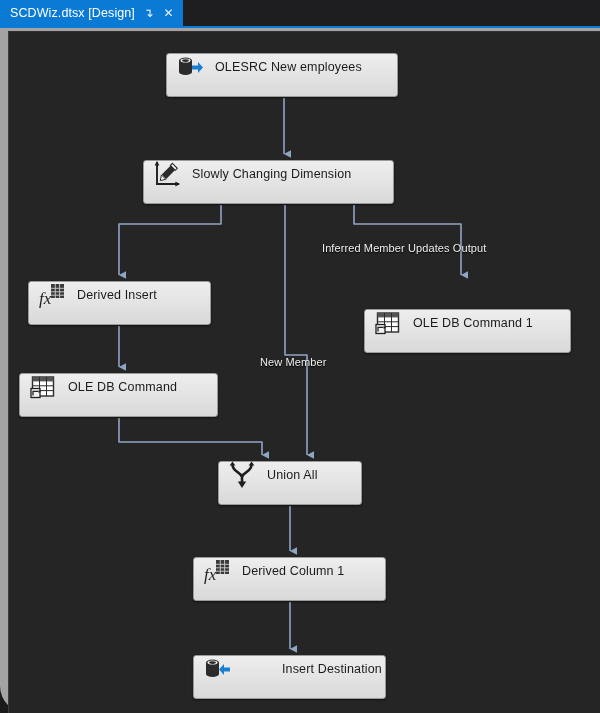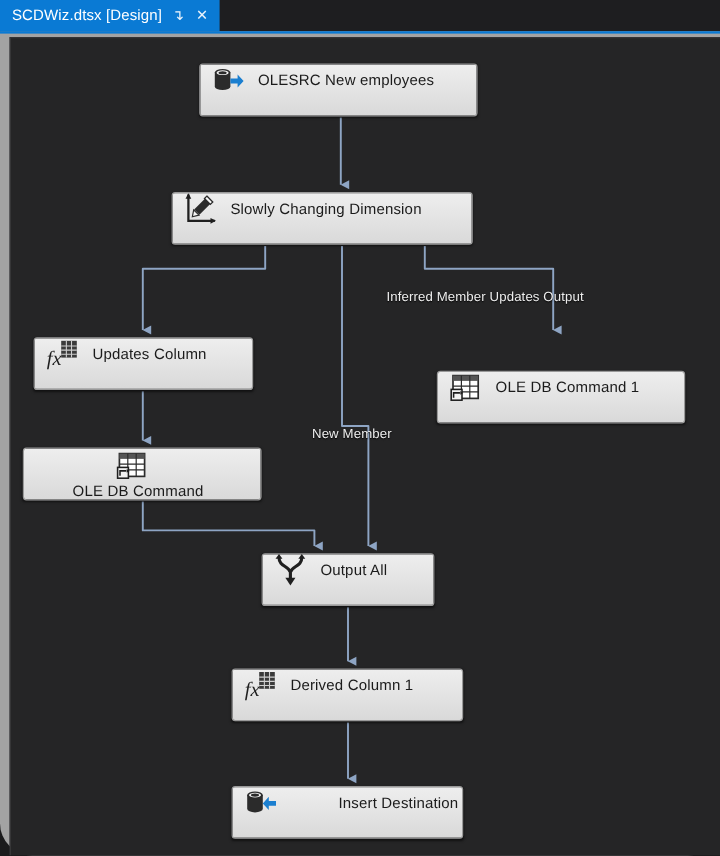--- a/index.html
+++ b/index.html
@@ -176,41 +176,41 @@
         <rect x="13" y="3" width="13" height="14" fill="#3a3a3a"></rect>
         <g stroke="#cfcfcf" stroke-width="0.9">
           <line x1="13" y1="7.3" x2="26" y2="7.3"></line>
             <line x1="13" y1="10.8" x2="26" y2="10.8"></line>
           <line x1="13" y1="14.2" x2="26" y2="14.2"></line>
           <line x1="17.3" y1="3" x2="17.3" y2="17"></line>
             <line x1="21.6" y1="3" x2="21.6" y2="17"></line>
         </g>
         <text x="1" y="23" font-family="Liberation Serif, serif" font-size="17" font-style="italic" fill="#1f1f1f">fx</text>
       </svg>
-      <span class="lbl">Updates Column</span>
+      <span class="lbl">Derived Insert</span>
     </div>
 
     <div class="node" style="left:355px; top:249px; width:207px;margin-top:28px;">
       <svg class="ico" viewBox="0 0 28 28">
         <rect x="3.5" y="4" width="21" height="19" fill="#ffffff" stroke="#2b2b2b" stroke-width="1.4"></rect>
         <rect x="3.5" y="4" width="21" height="4.4" fill="#555"></rect>
         <g stroke="#2b2b2b" stroke-width="1">
           <line x1="3.5" y1="12.8" x2="24.5" y2="12.8"></line>
           <line x1="3.5" y1="17.6" x2="24.5" y2="17.6"></line>
           <line x1="10.5" y1="4" x2="10.5" y2="23"></line>
           <line x1="17.5" y1="4" x2="17.5" y2="23"></line>
         </g>
         <rect x="2" y="15.5" width="9" height="9" fill="#f2f2f2" stroke="#1f1f1f" stroke-width="1.3"></rect>
         <path d="M4,22.5 L4,18.4 L9.3,18.4" fill="none" stroke="#1f1f1f" stroke-width="1.3"></path>
         <path d="M9.6,16.9 L9.6,19.9 L12,18.4 Z" fill="#1f1f1f"></path>
       </svg>
       <span class="lbl">OLE DB Command 1</span>
     </div>
 
-    <div class="node" style="left:10px; top:341px; width:199px;flex-direction:column;">
+    <div class="node" style="left:10px; top:341px; width:199px;">
       <svg class="ico" viewBox="0 0 28 28">
         <rect x="3.5" y="4" width="21" height="19" fill="#ffffff" stroke="#2b2b2b" stroke-width="1.4"></rect>
         <rect x="3.5" y="4" width="21" height="4.4" fill="#555"></rect>
         <g stroke="#2b2b2b" stroke-width="1">
           <line x1="3.5" y1="12.8" x2="24.5" y2="12.8"></line>
           <line x1="3.5" y1="17.6" x2="24.5" y2="17.6"></line>
           <line x1="10.5" y1="4" x2="10.5" y2="23"></line>
           <line x1="17.5" y1="4" x2="17.5" y2="23"></line>
         </g>
         <rect x="2" y="15.5" width="9" height="9" fill="#f2f2f2" stroke="#1f1f1f" stroke-width="1.3"></rect>
@@ -222,21 +222,21 @@
 
     <div class="node" style="left:209px; top:429px; width:144px;">
       <svg class="ico" viewBox="0 0 28 28">
         <path d="M4.5,3.5 C4.5,11 12.2,10.5 13.8,15.5" fill="none" stroke="#1f1f1f" stroke-width="2.6"></path>
         <path d="M23.5,3.5 C23.5,11 15.8,10.5 14.2,15.5" fill="none" stroke="#1f1f1f" stroke-width="2.6"></path>
         <path d="M1.6,4.6 L7.4,4.6 L4.5,0.6 Z" fill="#1f1f1f"></path>
         <path d="M20.6,4.6 L26.4,4.6 L23.5,0.6 Z" fill="#1f1f1f"></path>
         <line x1="14" y1="14" x2="14" y2="21.5" stroke="#1f1f1f" stroke-width="2.6"></line>
         <path d="M9.8,20.5 L18.2,20.5 L14,27 Z" fill="#1f1f1f"></path>
       </svg>
-      <span class="lbl">Output All</span>
+      <span class="lbl">Union All</span>
     </div>
 
     <div class="node" style="left:184px; top:525px; width:193px;">
       <svg class="ico" viewBox="0 0 28 28">
         <rect x="13" y="3" width="13" height="14" fill="#3a3a3a"></rect>
         <g stroke="#cfcfcf" stroke-width="0.9">
           <line x1="13" y1="7.3" x2="26" y2="7.3"></line>
             <line x1="13" y1="10.8" x2="26" y2="10.8"></line>
           <line x1="13" y1="14.2" x2="26" y2="14.2"></line>
           <line x1="17.3" y1="3" x2="17.3" y2="17"></line>

